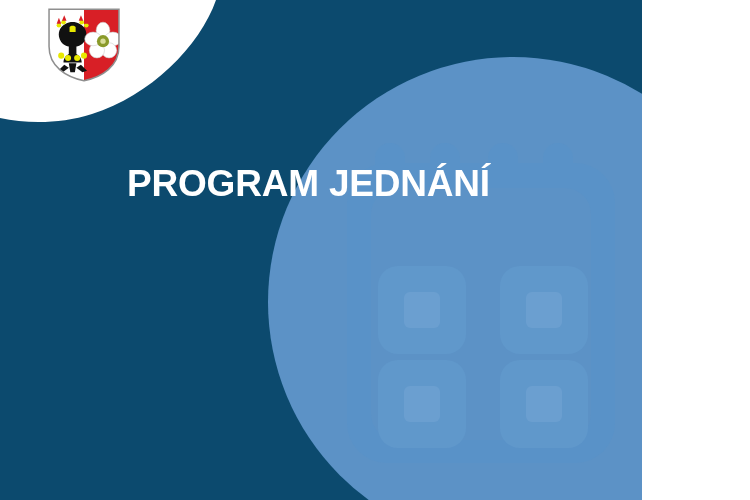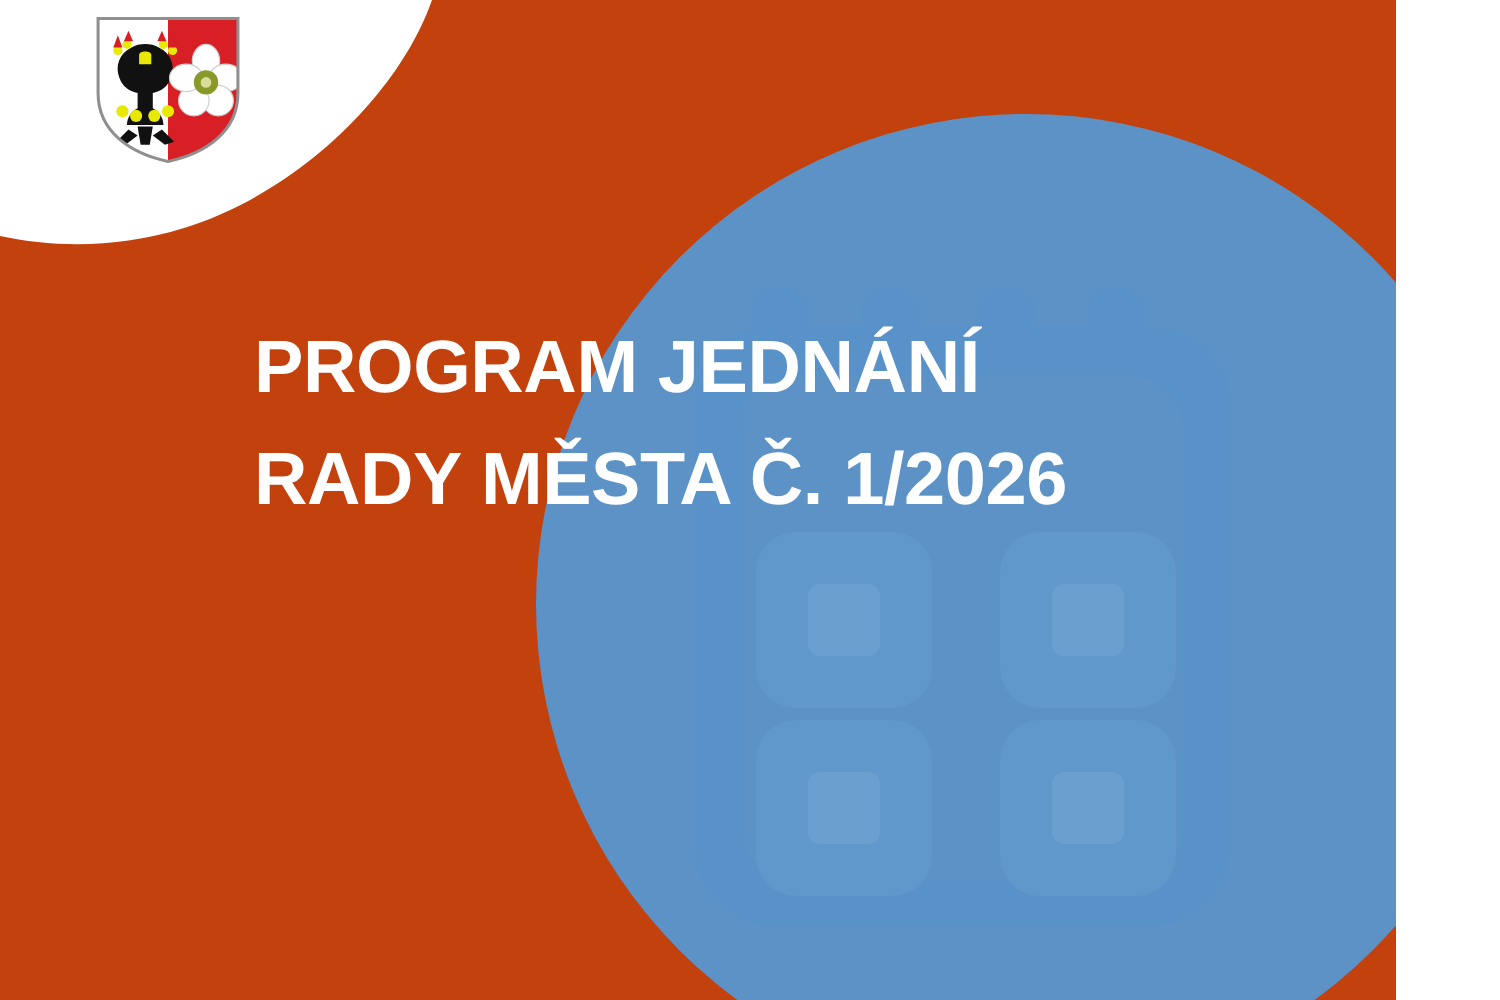--- a/index.html
+++ b/index.html
@@ -2,24 +2,24 @@
 <html><head>
 <meta charset="utf-8">
 <style>
   html, body {
     margin: 0;
     padding: 0;
     background: #ffffff;
   }
   #banner {
     position: relative;
-    width: 698px;
+    width: 642px;
     height: 500px;
     overflow: hidden;
-    background: #c2410c;
+    background: #0c4a6e;
     font-family: "Liberation Sans", sans-serif;
   }
 
   
   .watermark-layer {
     position: absolute;
     inset: 0;
     overflow: hidden;
     pointer-events: none;
   }
@@ -198,16 +198,15 @@
         <ellipse cx="62" cy="42" rx="11" ry="9"></ellipse>
       </g>
       <circle cx="75" cy="45" r="8" fill="#8a9a2a"></circle>
       <circle cx="75" cy="45" r="3.5" fill="#d9dd9a"></circle>
     </g>
     <path d="M4,3 L96,3 L96,52 C96,78 74,92 50,97 C26,92 4,78 4,52 Z" fill="none" stroke="#8f8f8f" stroke-width="2"></path>
   </svg>
 
   <div class="headline">
     <span class="line">PROGRAM JEDNÁNÍ</span>
-    <span class="line">RADY MĚSTA Č. 1/2026</span>
   </div>
 
 </div>
 
 </body></html>

